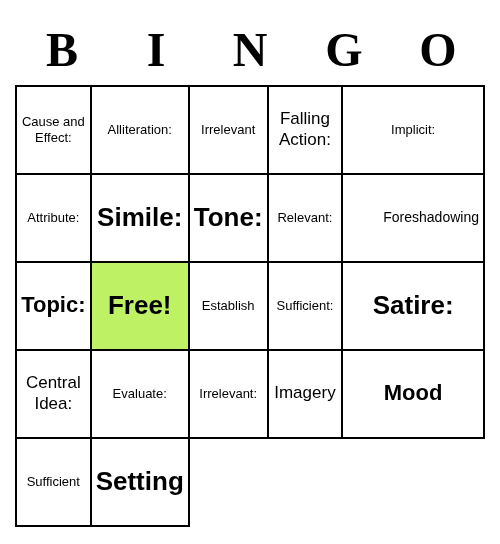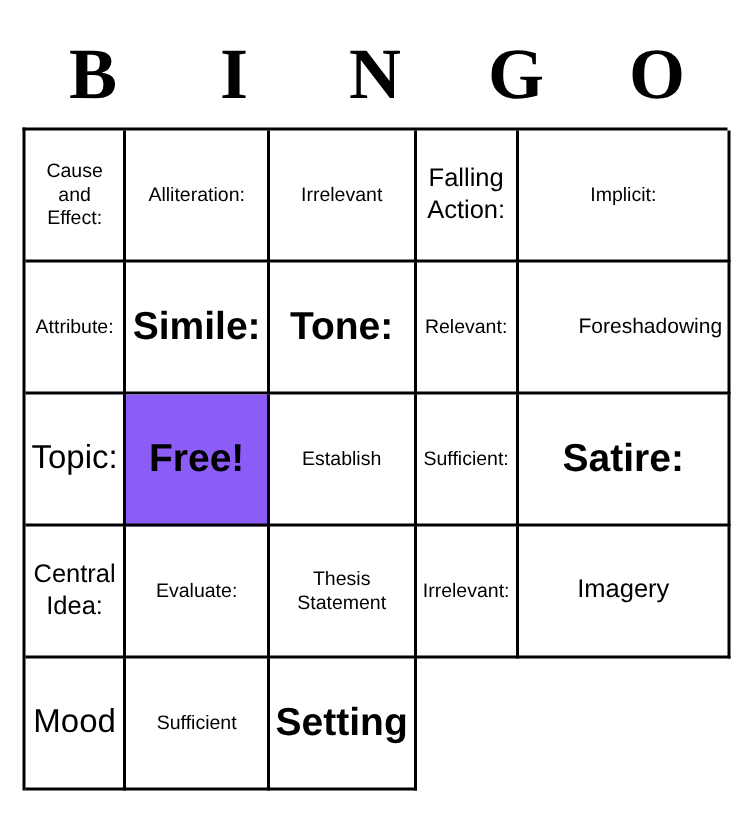--- a/index.html
+++ b/index.html
@@ -43,26 +43,26 @@
       align-items: center;
       justify-content: center;
       text-align: center;
       padding: 6px 4px;
       font-family: Arial, sans-serif;
     }
     .cell-text {
       line-height: 1.2;
     }
     .size-xl { font-size: 26px; font-weight: bold; }
-    .size-lg { font-size: 22px; font-weight: normal; }
+    .size-lg { font-size: 22px; font-weight: bold; }
     .size-md { font-size: 17px; }
     .size-sm { font-size: 13px; }
     .size-xs { font-size: 14px; margin-left: 36px; }
     .free-cell {
-      background: #8b5cf6;
+      background: #bef264;
     }
   </style>
 </head>
 <body>
 
 <div class="bingo-card">
   <div class="bingo-header">
   <div class="bingo-header-letter">B</div>
       <div class="bingo-header-letter">I</div>
       <div class="bingo-header-letter">N</div>
@@ -115,23 +115,20 @@
       <div class="bingo-cell">
         <span class="cell-text size-xl">Satire:</span>
       </div>
       <div class="bingo-cell">
         <span class="cell-text size-md">Central Idea:</span>
       </div>
       <div class="bingo-cell">
         <span class="cell-text size-sm">Evaluate:</span>
       </div>
       <div class="bingo-cell">
-        <span class="cell-text size-sm">Thesis Statement</span>
-      </div>
-      <div class="bingo-cell">
         <span class="cell-text size-sm">Irrelevant:</span>
       </div>
       <div class="bingo-cell">
         <span class="cell-text size-md">Imagery</span>
       </div>
       <div class="bingo-cell">
         <span class="cell-text size-lg">Mood</span>
       </div>
       <div class="bingo-cell">
         <span class="cell-text size-sm">Sufficient</span>

